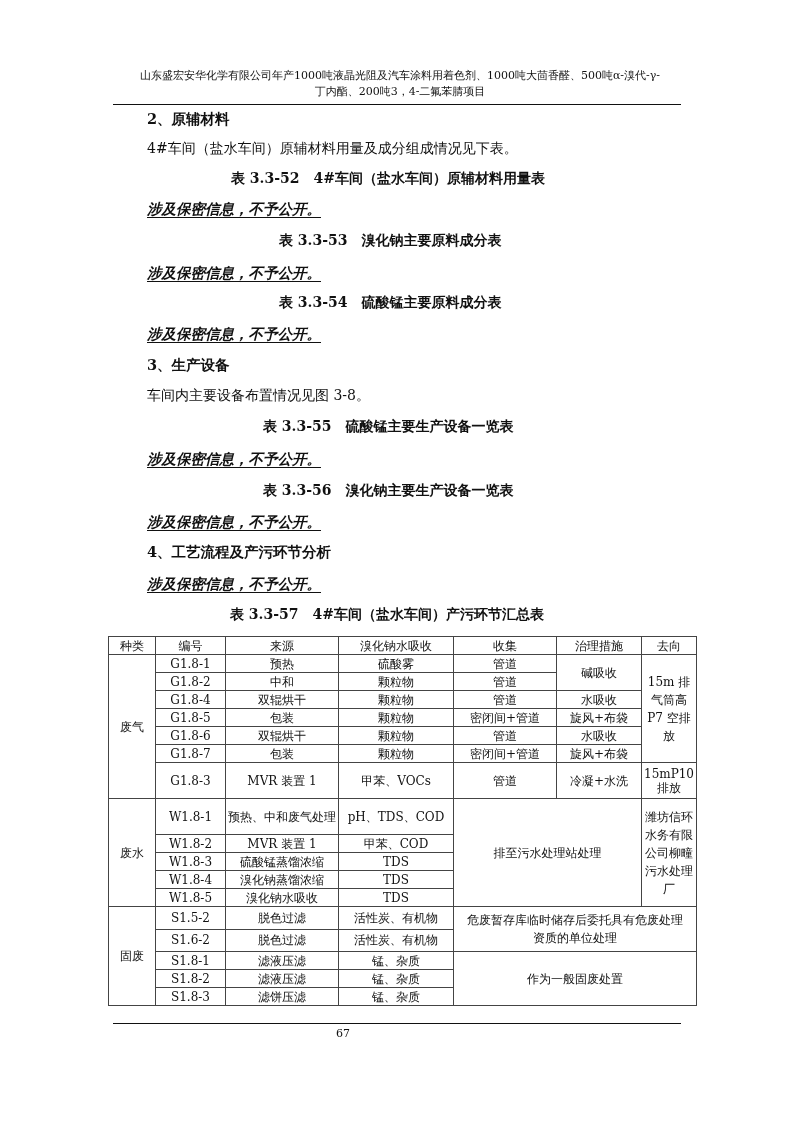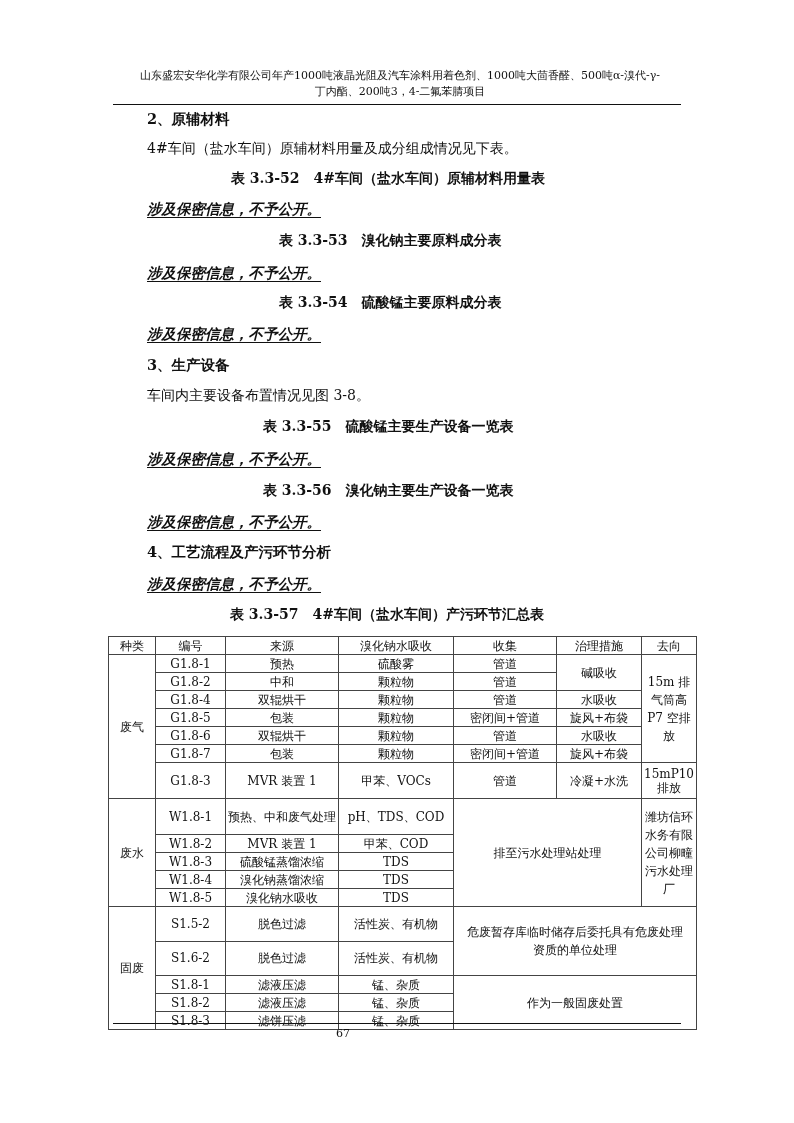--- a/index.html
+++ b/index.html
@@ -143,21 +143,21 @@
     <td>W1.8-5</td>
     <td>溴化钠水吸收</td>
     <td>TDS</td>
   </tr>
 
   <tr>
     <td rowspan="5">固废</td>
     <td>S1.5-2</td>
     <td>脱色过滤</td>
     <td>活性炭、有机物</td>
-    <td colspan="3" rowspan="2" style="line-height:18px; padding:16px 8px;">危废暂存库临时储存后委托具有危废处理资质的单位处理</td>
+    <td colspan="3" rowspan="2" style="line-height:18px; padding:4px 8px;">危废暂存库临时储存后委托具有危废处理资质的单位处理</td>
   </tr>
   <tr>
     <td>S1.6-2</td>
     <td>脱色过滤</td>
     <td>活性炭、有机物</td>
   </tr>
   <tr>
     <td>S1.8-1</td>
     <td>滤液压滤</td>
     <td>锰、杂质</td>

